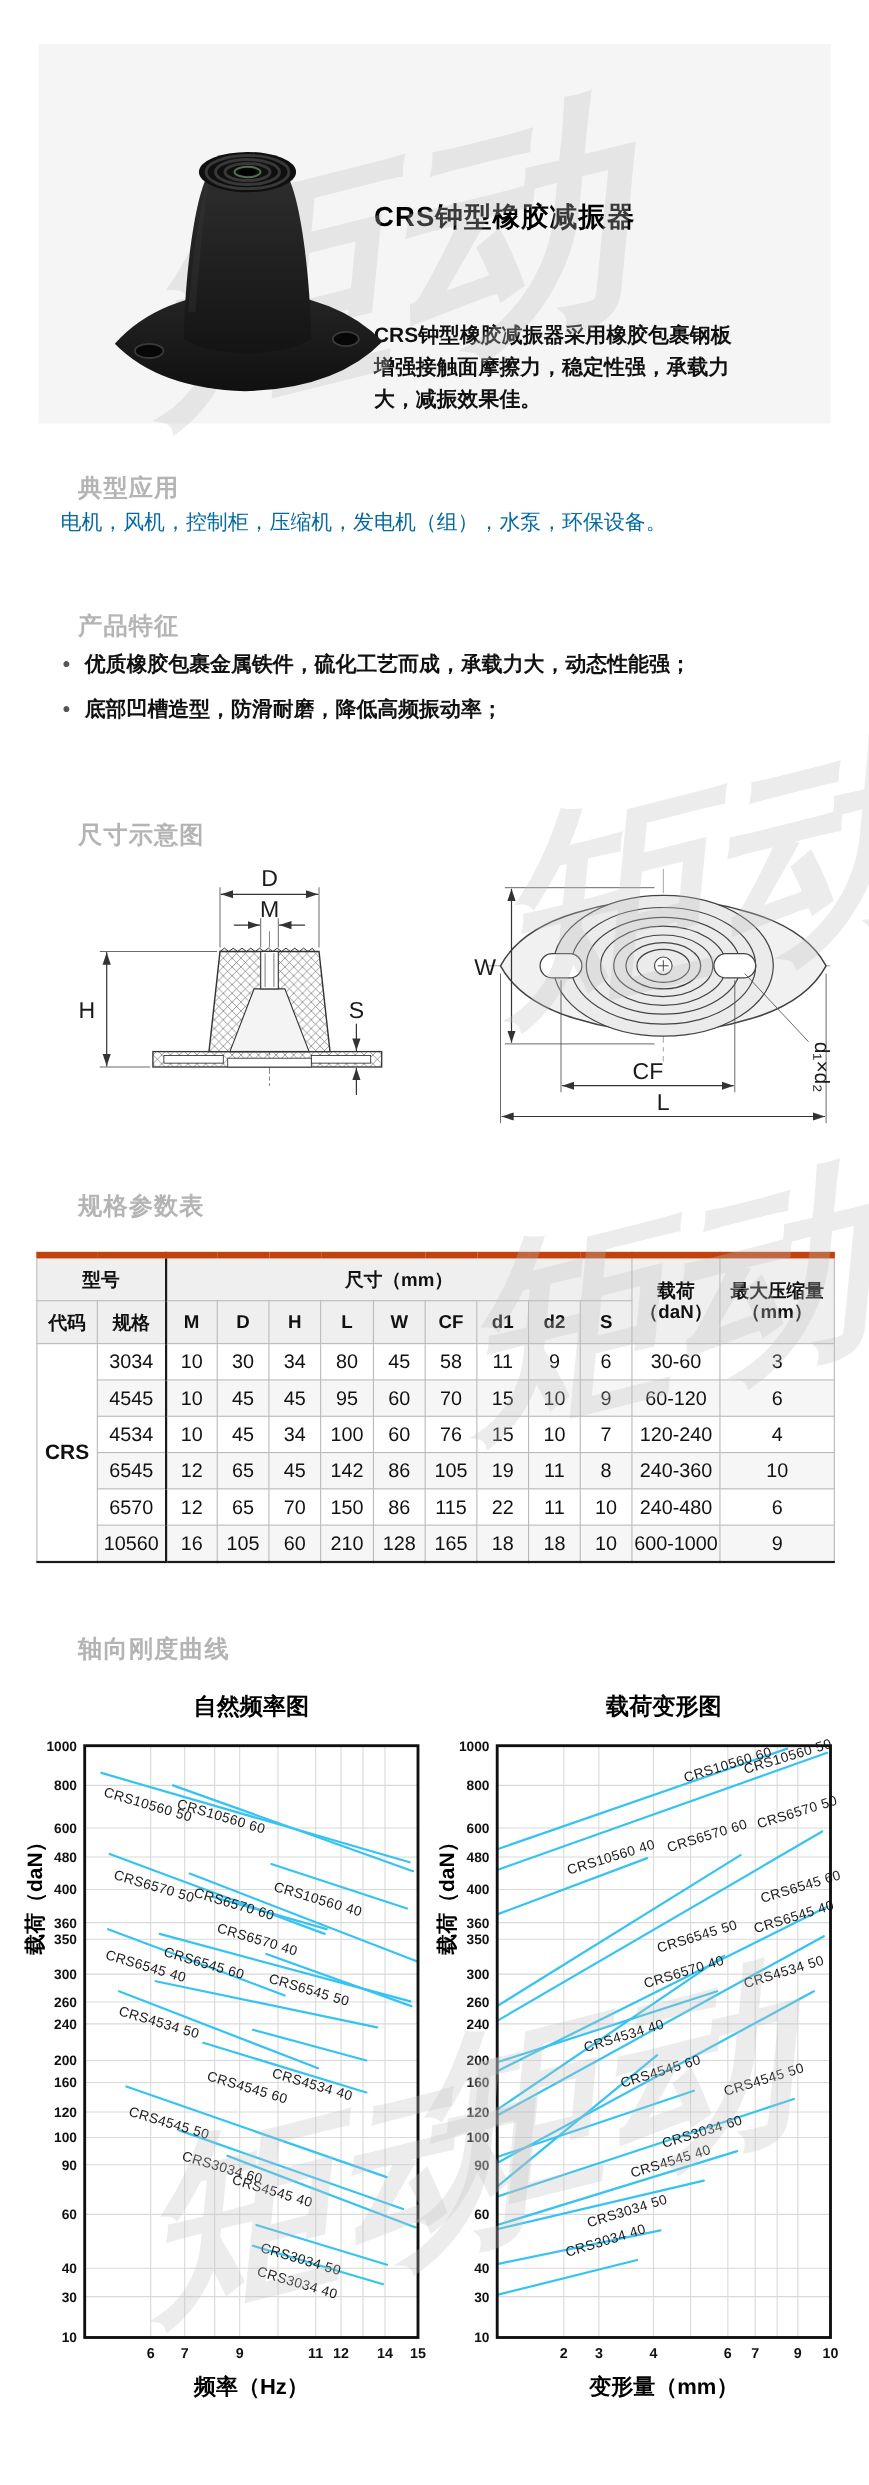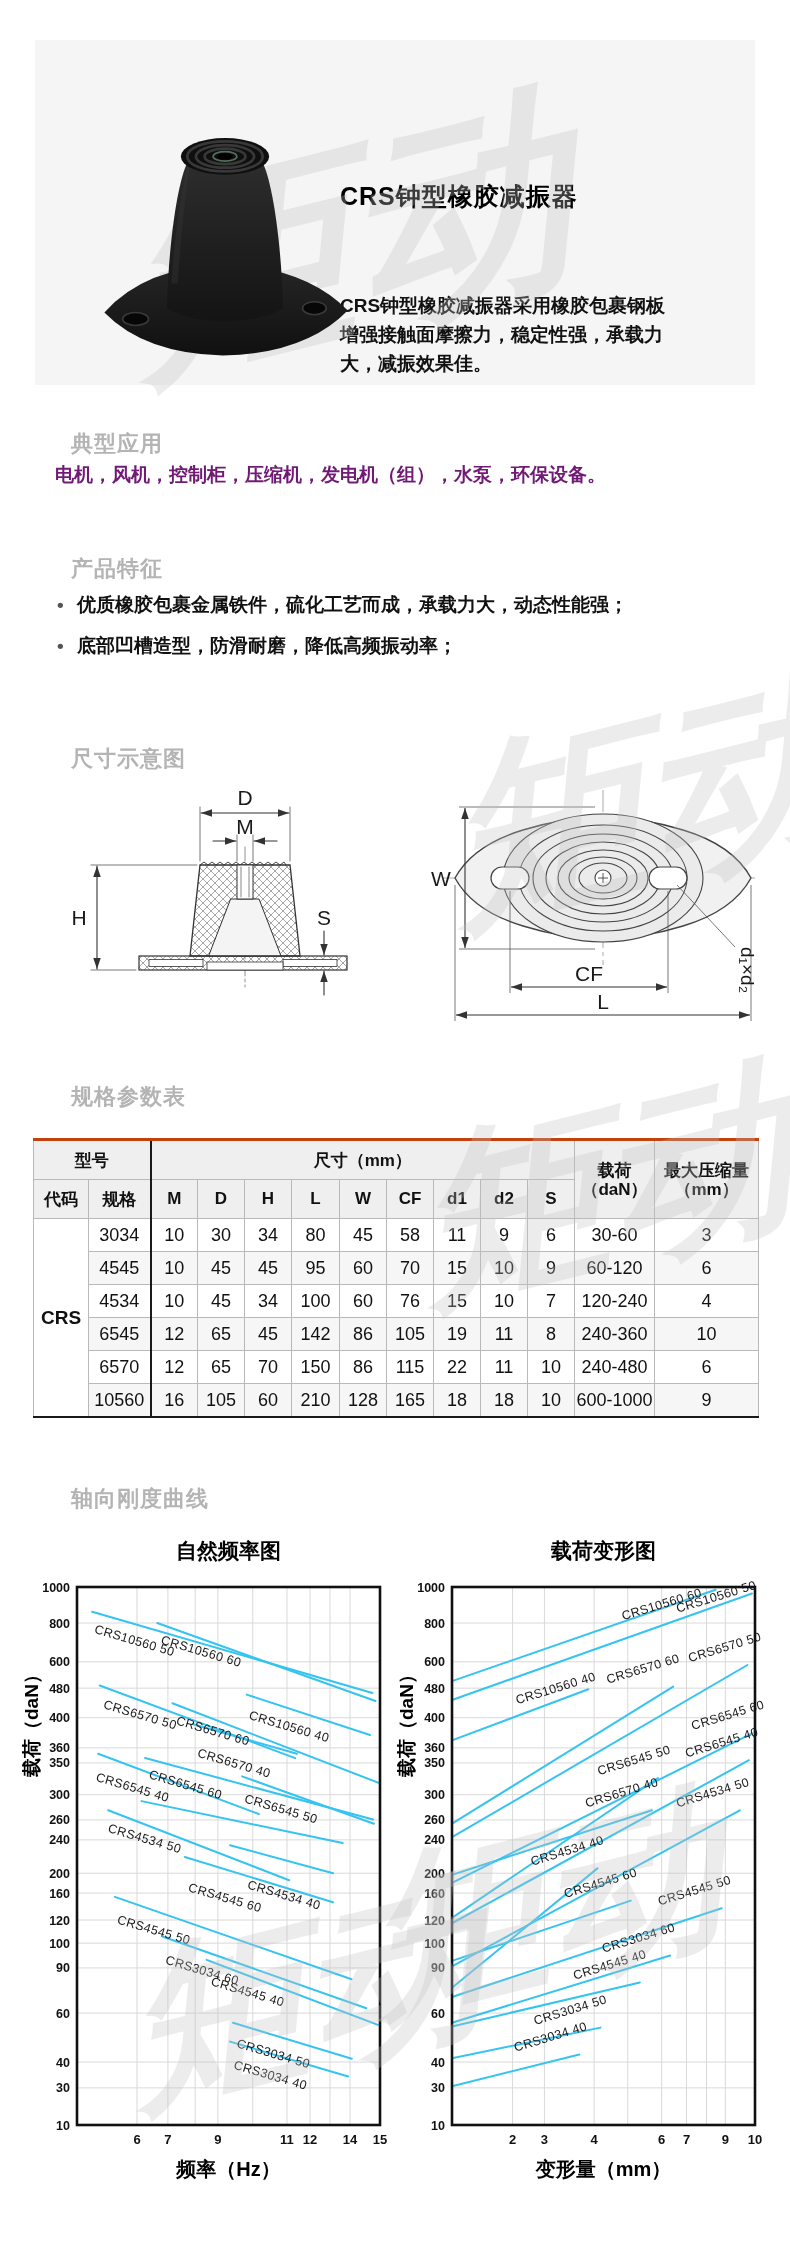--- a/index.html
+++ b/index.html
@@ -10,27 +10,27 @@
   .hero{left:35px;top:40px;width:720px;height:345px;background:#f5f5f5;}
   .hero-title{position:absolute;left:305px;top:140px;font-size:25px;font-weight:bold;color:#000;letter-spacing:1px;}
   .hero-desc{position:absolute;left:305px;top:208px;width:390px;font-size:19px;font-weight:600;
              line-height:29px;color:#111;margin-top:43px;}
   .product-svg{position:absolute;left:50px;top:65px;z-index:20;}
   
   .wm{position:absolute;z-index:10;color:rgba(193,193,193,0.30);font-weight:900;font-style:italic;
       transform:rotate(-14deg) skewX(-6deg);pointer-events:none;white-space:nowrap;line-height:1;}
   
   h2.sec{position:absolute;margin:16px;font-size:22px;font-weight:bold;color:#b4b4b4;letter-spacing:1px;}
-  .body-text{position:absolute;font-size:19px;font-weight:700;color:#701a75;}
+  .body-text{position:absolute;font-size:19px;font-weight:400;color:#0369a1;}
   ul.features{position:absolute;margin:0;padding:0;list-style:none;}
   ul.features li{font-size:19px;font-weight:600;color:#111;line-height:41px;padding-left:22px;position:relative;}
   ul.features li::before{content:"•";position:absolute;left:2px;color:#555;}
   
   table.spec{position:absolute;left:33px;top:1138px;width:722px;border-collapse:collapse;table-layout:fixed;
-             border-top:3px solid #c2410c;border-bottom:2px solid #1a1a1a;font-family:inherit;}
+             border-top:6px solid #c2410c;border-bottom:2px solid #1a1a1a;font-family:inherit;}
   table.spec th,table.spec td{border:1px solid #b9b9b9;text-align:center;vertical-align:middle;padding:0;}
   table.spec thead th{background:#efefef;font-size:17px;font-weight:bold;height:38px;color:#111;}
   table.spec tbody td,table.spec tbody th{font-size:18px;font-weight:500;height:32px;color:#111;background:#fff;}
   table.spec tr.alt td,table.spec tr.alt th{background:#f6f6f6;margin-top:21px;}
   table.spec .heavy-l{border-left:2px solid #1a1a1a !important;}
   table.spec .code-cell{font-weight:bold;font-size:19px;background:#fff !important;}
   table.spec .two-line{line-height:19px;}
   
   .chart{position:absolute;width:372px;height:660px;}
   svg text{font-family:"Liberation Sans","DejaVu Sans",sans-serif;}

